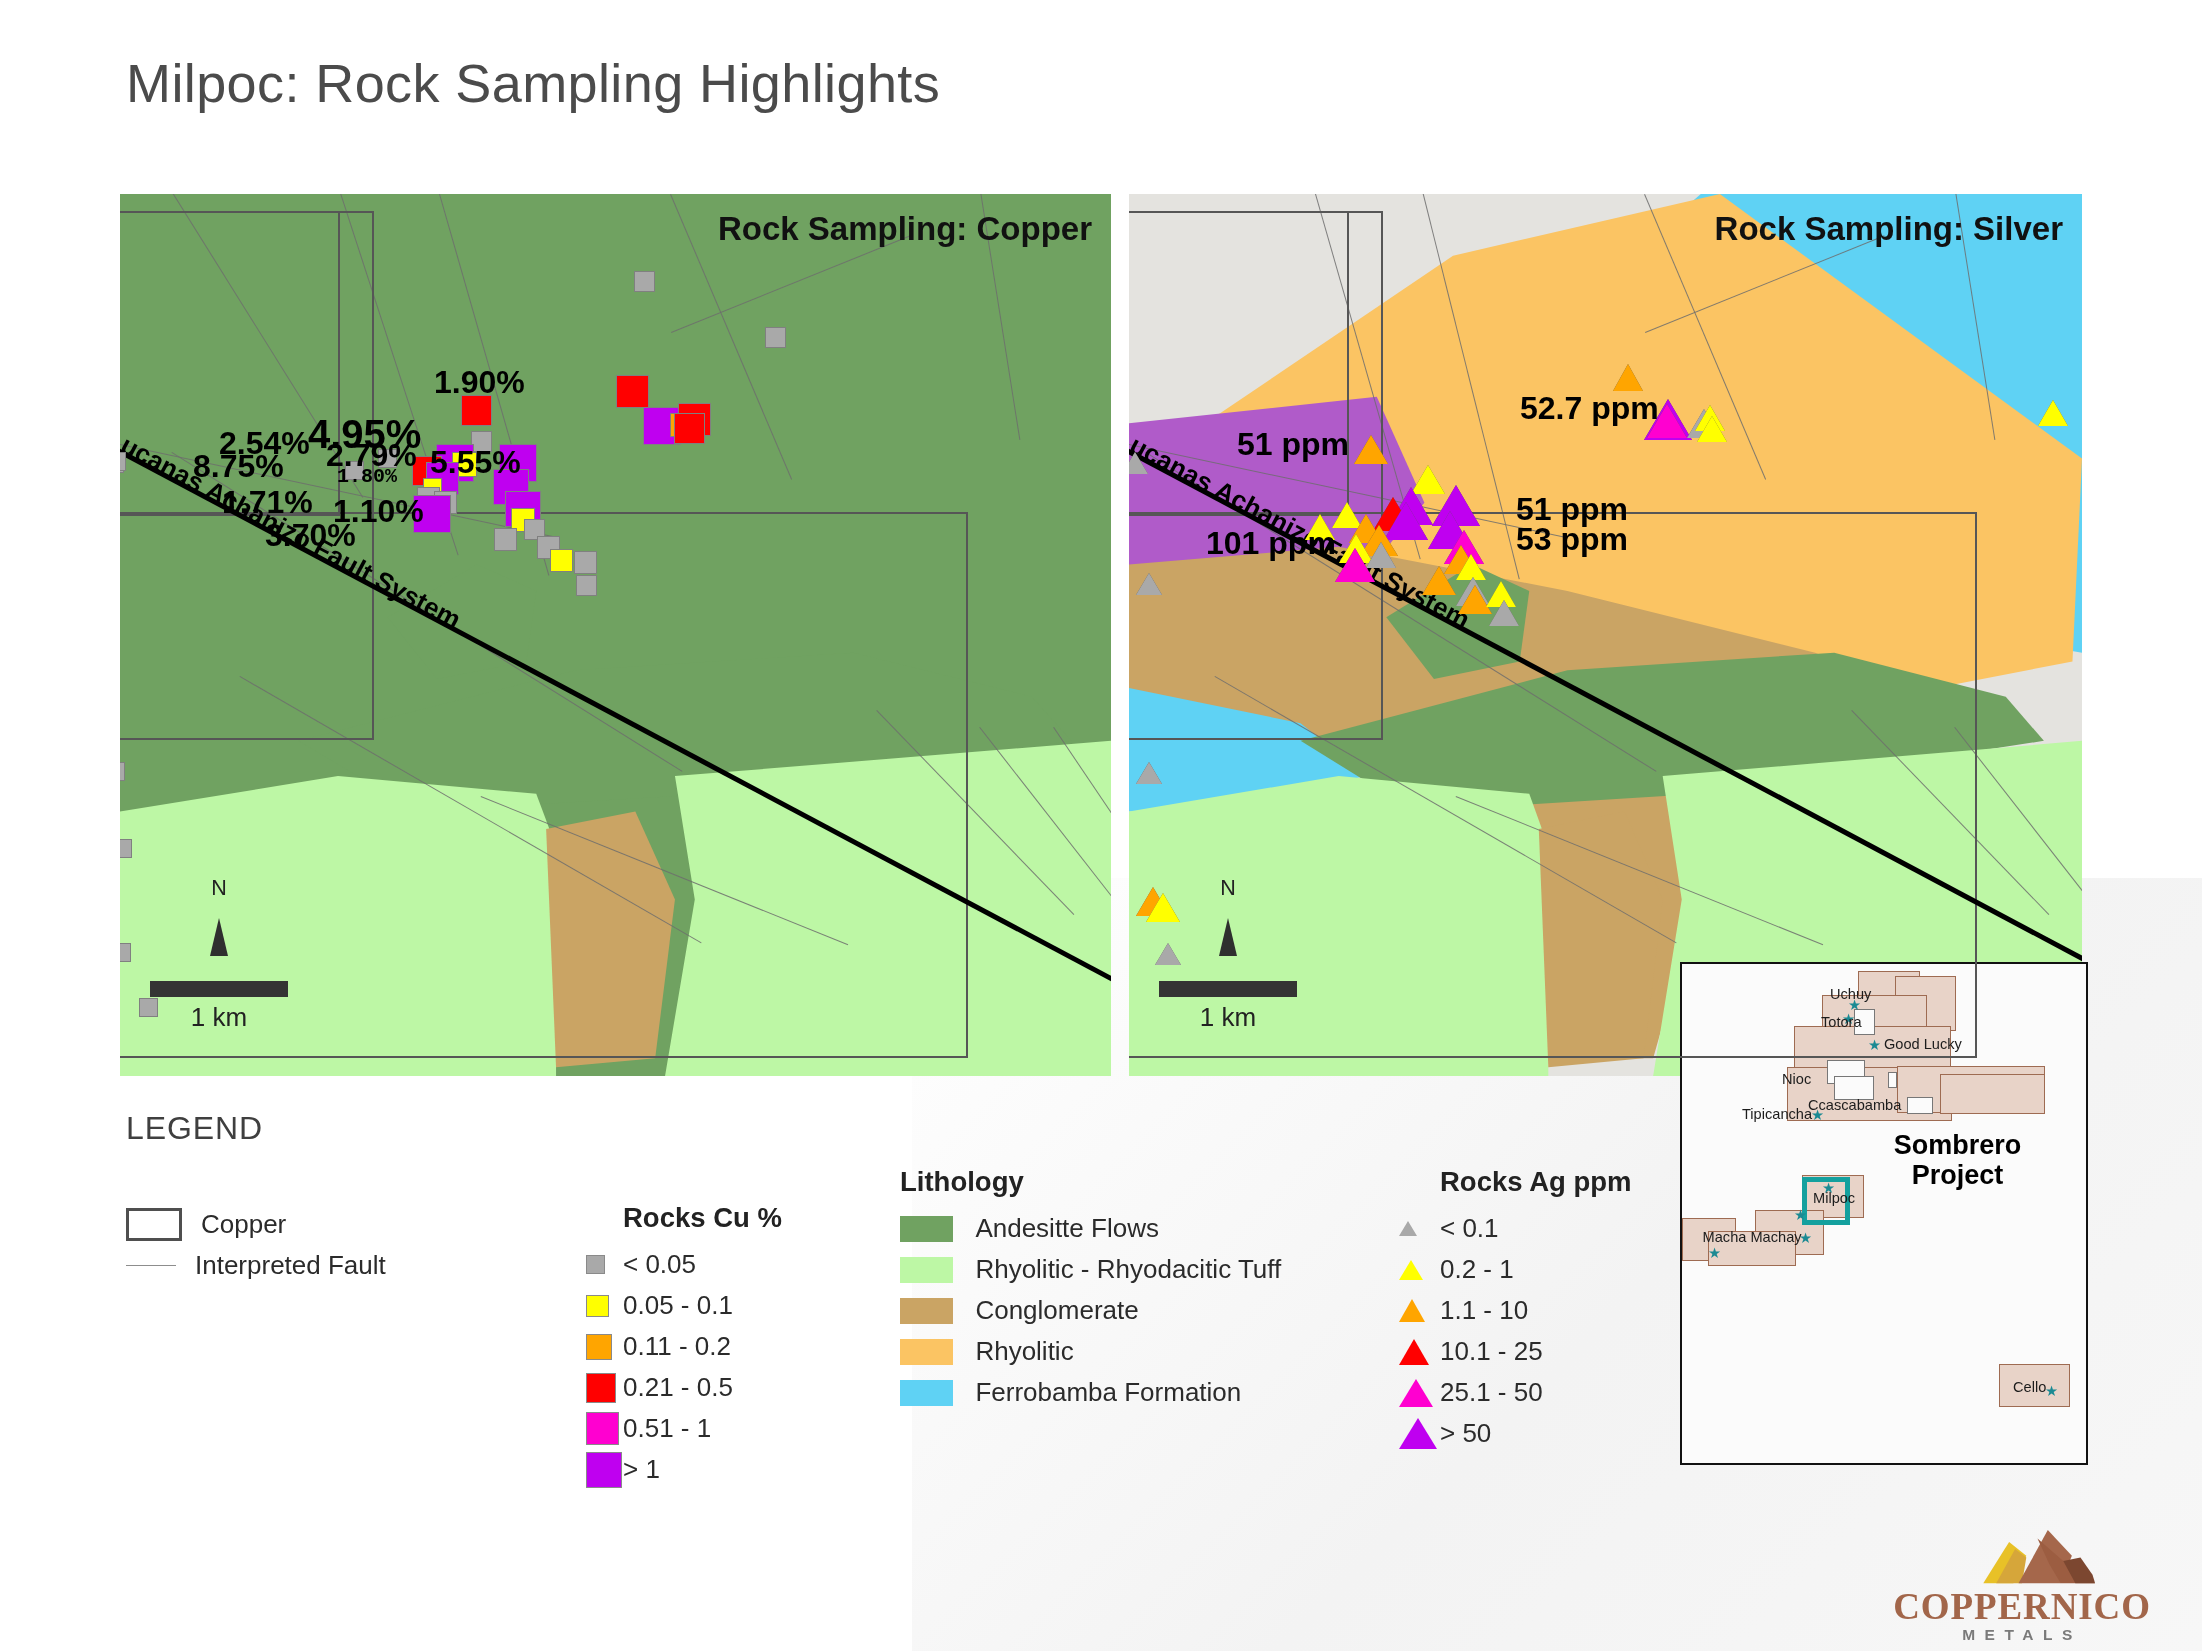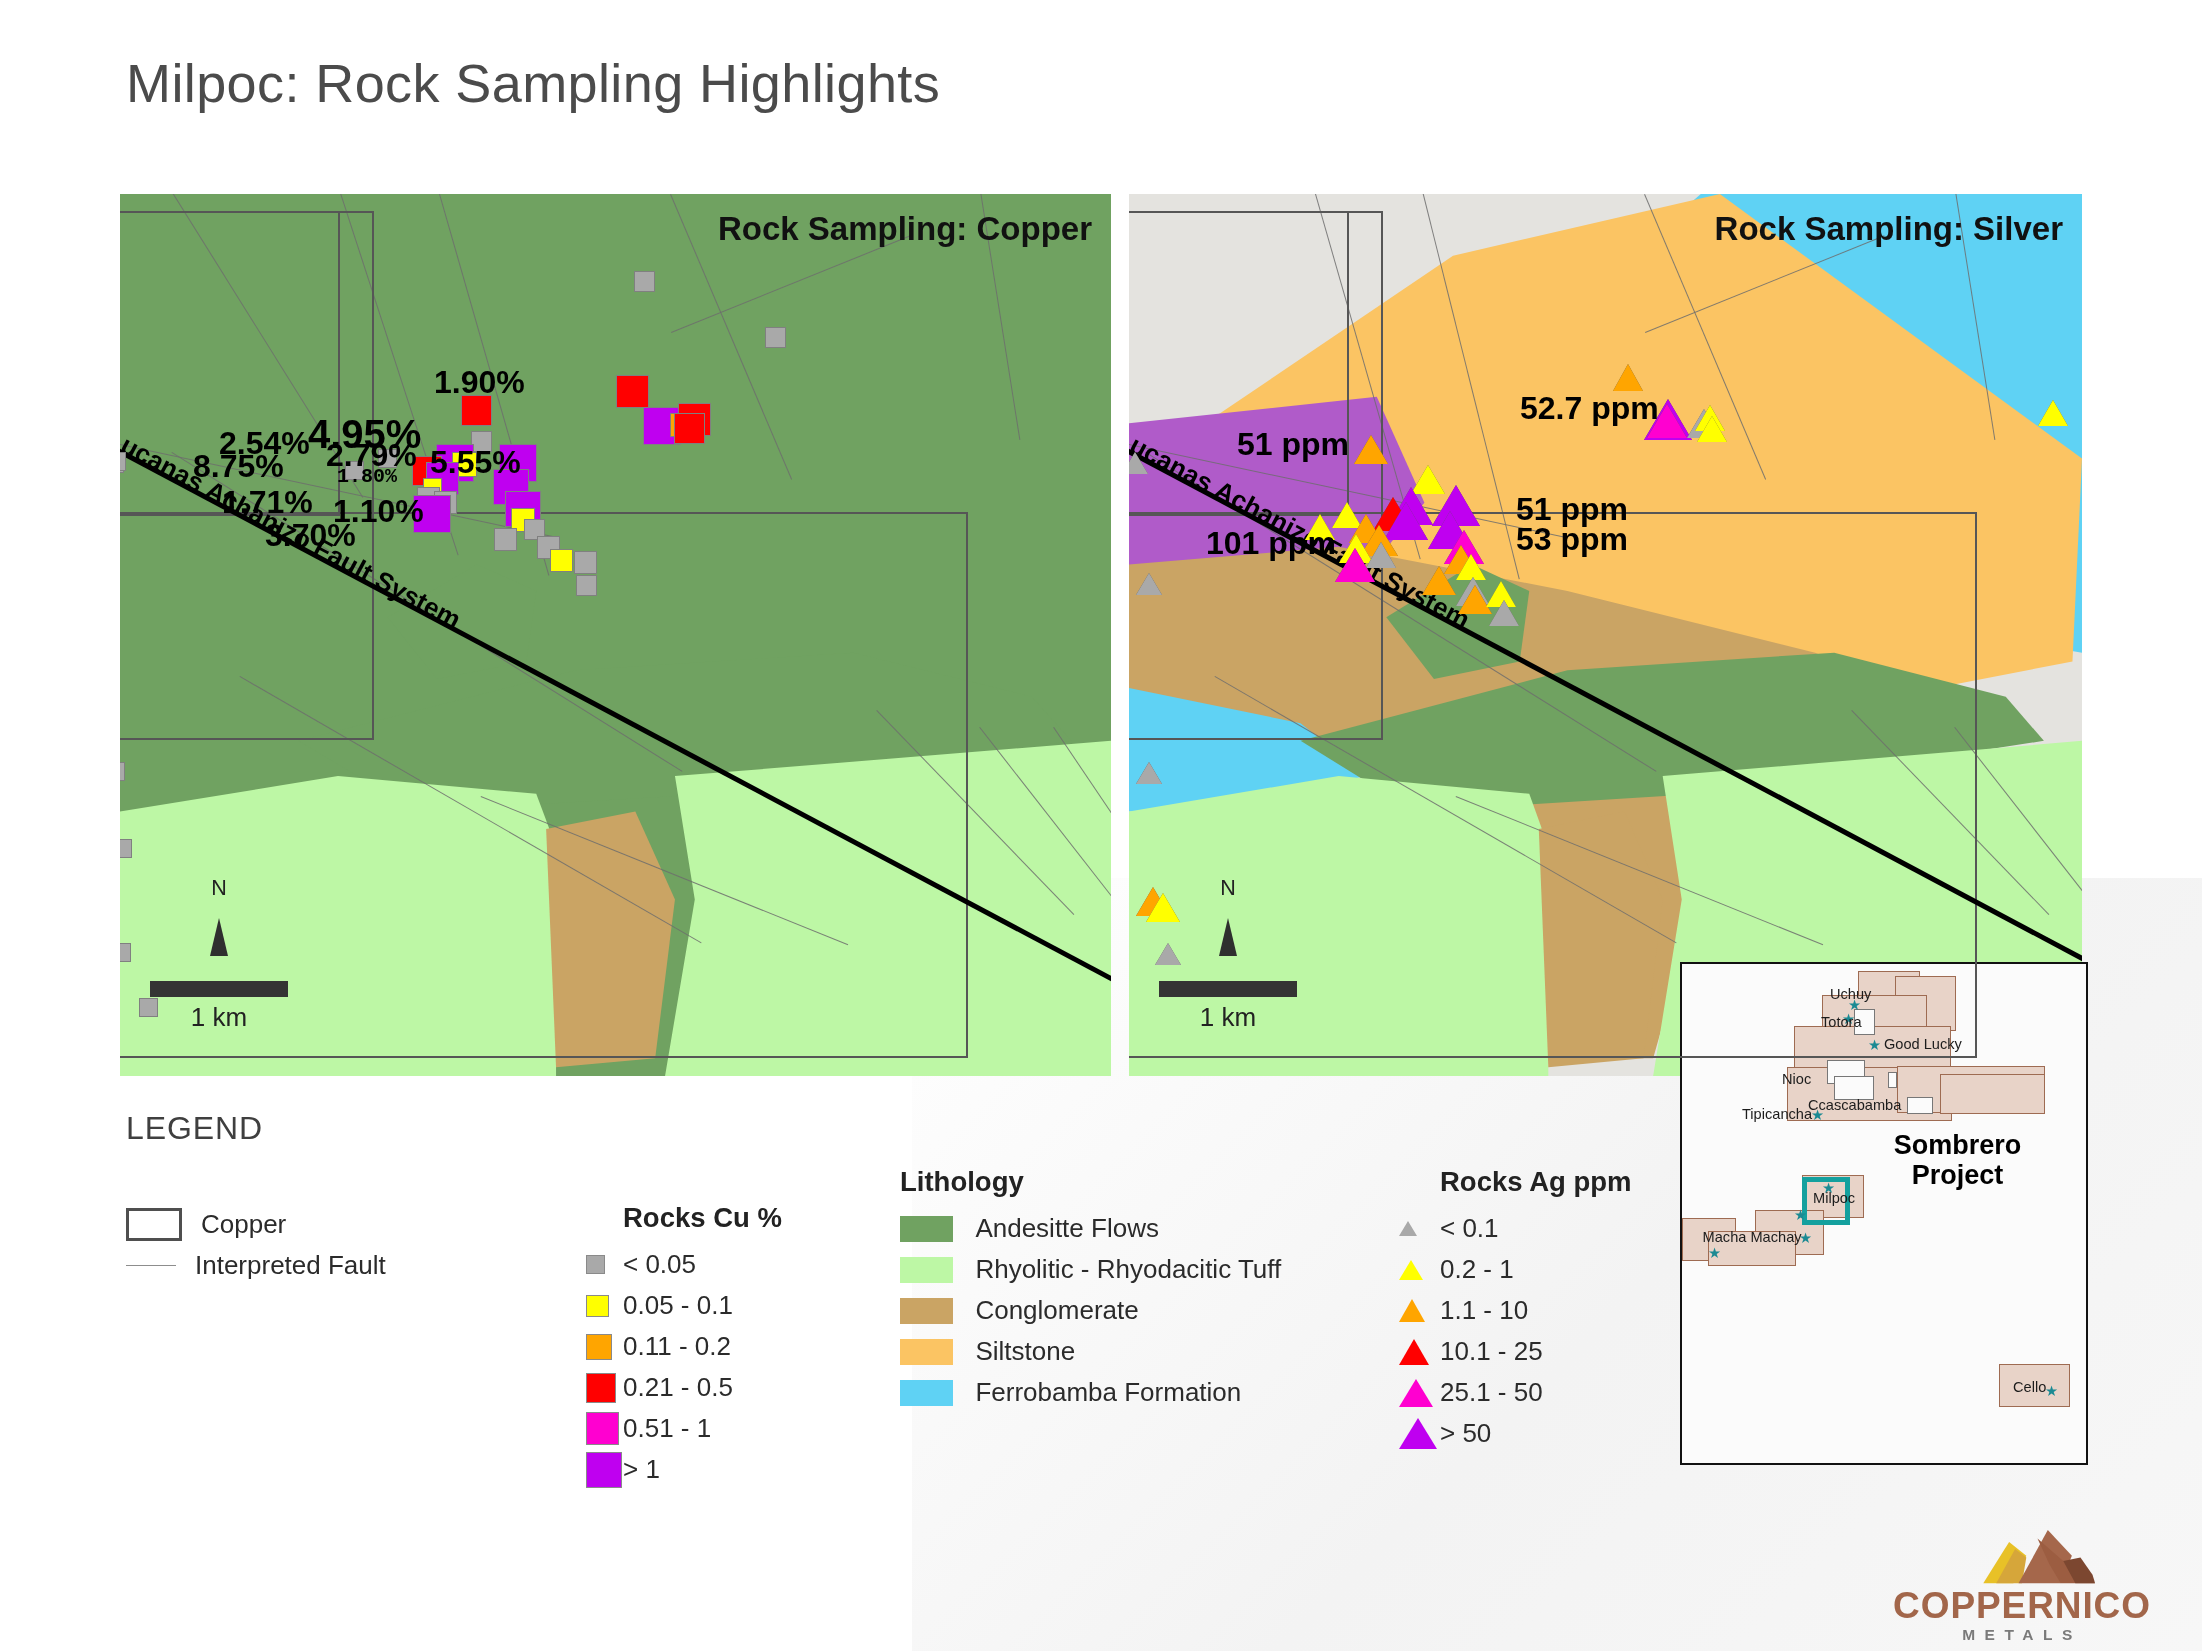--- a/index.html
+++ b/index.html
@@ -95,21 +95,21 @@
   .inset .claimpoly{ position:absolute; background:#e8d3c8; border:1.4px solid #9e6b52; }
   .inset .holepoly{ position:absolute; background:#fbfbfb; border:1.4px solid #777; }
   .inset .star{ position:absolute; color:#1b8a93; font-size:14.6px; line-height:1; }
   .inset .iname{ position:absolute; font-size:14.6px; color:#1c1c1c; white-space:nowrap; }
   .inset .hl{ position:absolute; border:5.2px solid #14a09e; }
   .inset .proj{ position:absolute; font-size:27px; font-weight:700; color:#000; text-align:center; line-height:1.12;}
 
   
   .logo{ position:absolute; left:1850px; top:1523px; width:344px; height:120px; }
   .logo .word{ position:absolute; left:0; top:62px; width:344px; text-align:center;
-    font-size:37px; font-weight:700; letter-spacing:0.9px; color:#a2664a; }
+    font-size:37px; font-weight:700; letter-spacing:0.9px; color:#a2664a;font-family:Liberation Serif, serif; }
   .logo .sub{ position:absolute; left:0; top:103px; width:344px; text-align:center;
     font-size:15.5px; letter-spacing:9.5px; color:#7a7a7a; font-weight:700;}
 </style>
 </head>
 <body>
 
 <div class="bg-wash"></div>
 
 <div class="page-title">Milpoc: Rock Sampling Highlights</div>
 
@@ -360,21 +360,21 @@
       <div class="lrow">
         <span class="sw-lith" style="background:#bdf7a5;"></span>
         <span class="txt">Rhyolitic - Rhyodacitic Tuff</span>
       </div>
       <div class="lrow">
         <span class="sw-lith" style="background:#caa464;"></span>
         <span class="txt">Conglomerate</span>
       </div>
       <div class="lrow">
         <span class="sw-lith" style="background:#fbc463;"></span>
-        <span class="txt">Siltstone</span>
+        <span class="txt">Rhyolitic</span>
       </div>
       <div class="lrow">
         <span class="sw-lith" style="background:#5fd2f4;"></span>
         <span class="txt">Ferrobamba Formation</span>
       </div>
     </div>
 
     <div class="lcol c4">
       <h4>Rocks Ag ppm</h4>
       <div class="lrow">

